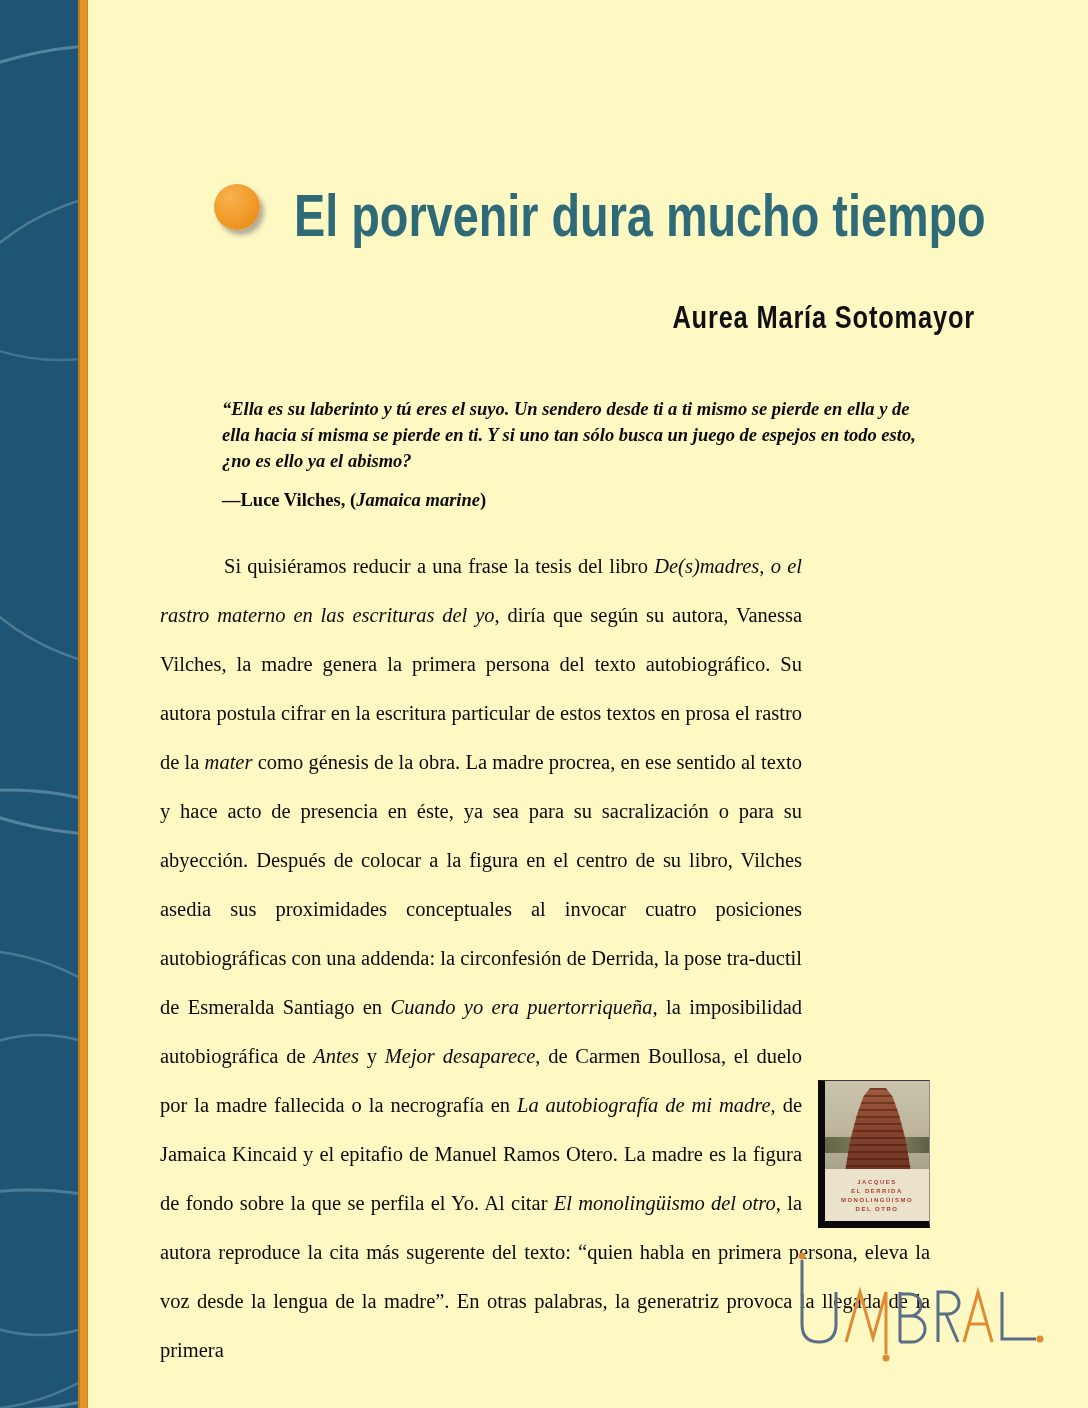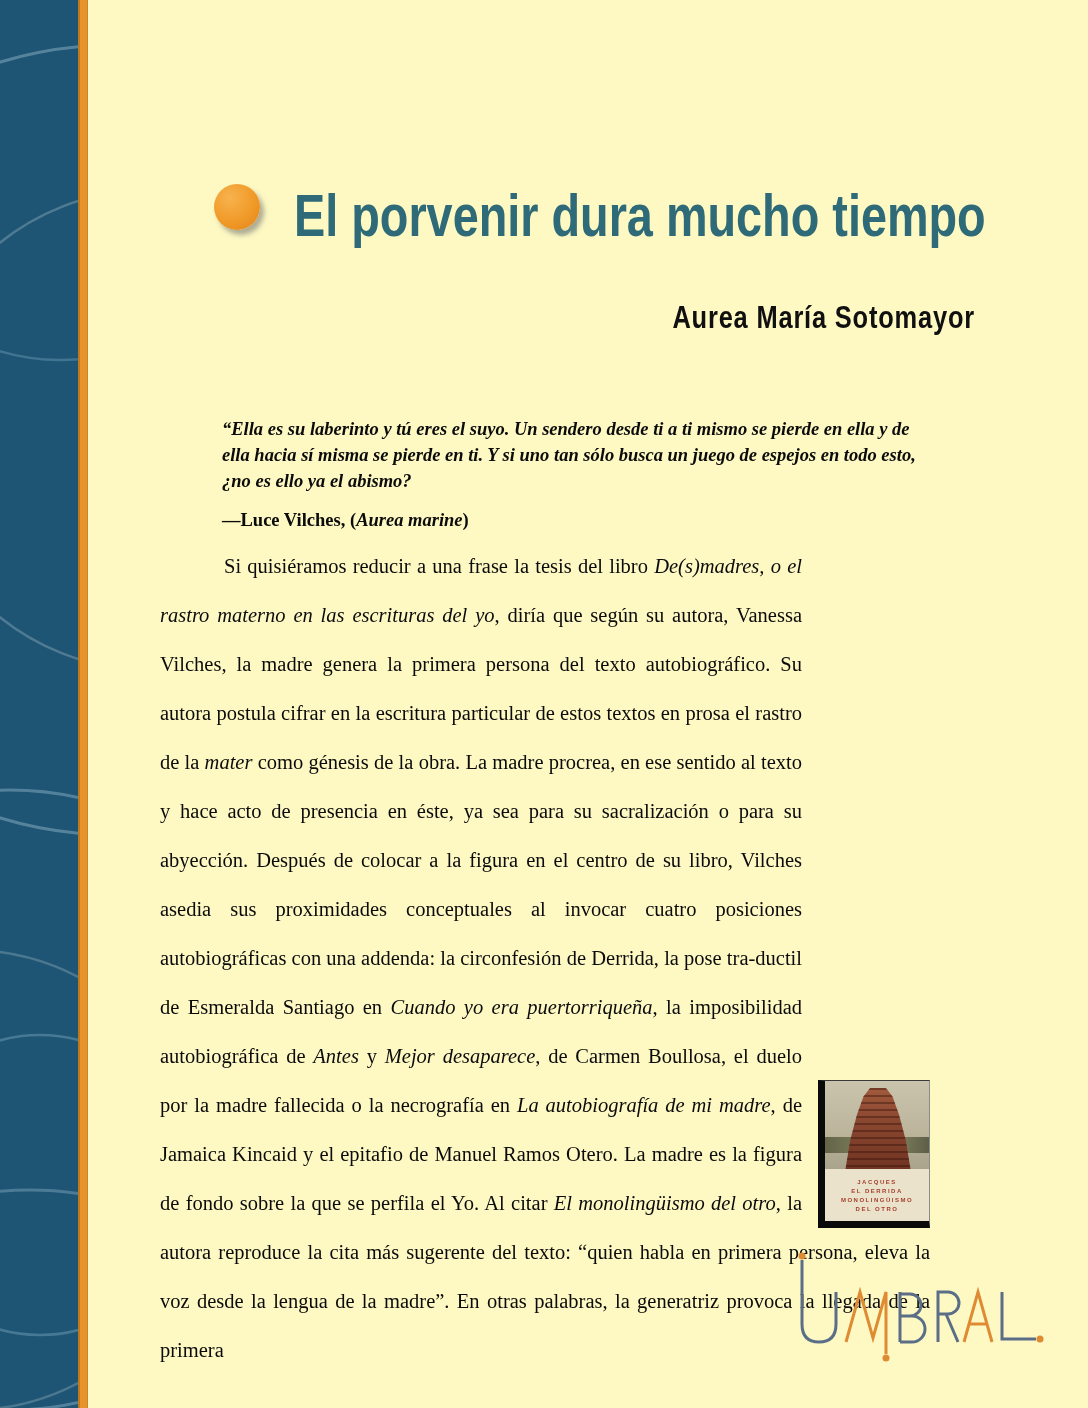--- a/index.html
+++ b/index.html
@@ -33,21 +33,21 @@
     transform:scaleX(.78);transform-origin:left top;white-space:nowrap;
   }
   .author{
     position:absolute;right:113px;top:301px;
     font-family:"Liberation Sans",sans-serif;font-weight:bold;
     font-size:31px;line-height:34px;color:#101010;letter-spacing:1px;
     transform:scaleX(.82);transform-origin:right top;white-space:nowrap;
   }
 
   
-  .epigraph{position:absolute;left:222px;top:396px;width:706px;font-size:18.5px;line-height:26px;margin-top:20px;}
+  .epigraph{position:absolute;left:222px;top:396px;width:706px;font-size:18.5px;line-height:26px;}
   .epigraph .quote{font-style:italic;font-weight:bold;}
   .epigraph .attribution{margin-top:13px;font-weight:bold;}
   .epigraph .attribution em{font-style:italic;}
 
   
   .body-text{
     position:absolute;left:160px;top:542px;width:770px;
     font-size:20.5px;line-height:49px;text-align:justify;text-indent:64px;
   }
   .body-text em{font-style:italic;}
@@ -107,21 +107,21 @@
     </svg>
   </div>
   <div class="stripe"></div>
 
   <div class="bullet"></div>
   <h1 class="title" style="margin:0;">El porvenir dura mucho tiempo</h1>
   <div class="author">Aurea María Sotomayor</div>
 
   <div class="epigraph">
     <div class="quote">“Ella es su laberinto y tú eres el suyo. Un sendero desde ti a ti mismo se pierde en ella y de ella hacia sí misma se pierde en ti. Y si uno tan sólo busca un juego de espejos en todo esto, ¿no es ello ya el abismo?</div>
-    <div class="attribution"><span>—Luce Vilches, (</span><em>Aurea marine</em><span>)</span></div>
+    <div class="attribution"><span>—Luce Vilches, (</span><em>Jamaica marine</em><span>)</span></div>
   </div>
 
   <div class="body-text">
     <div class="cover">
       <div class="painting">
         <div class="land"></div>
         <div class="tower"></div>
       </div>
       <div class="band">
           <div>JACQUES</div>

